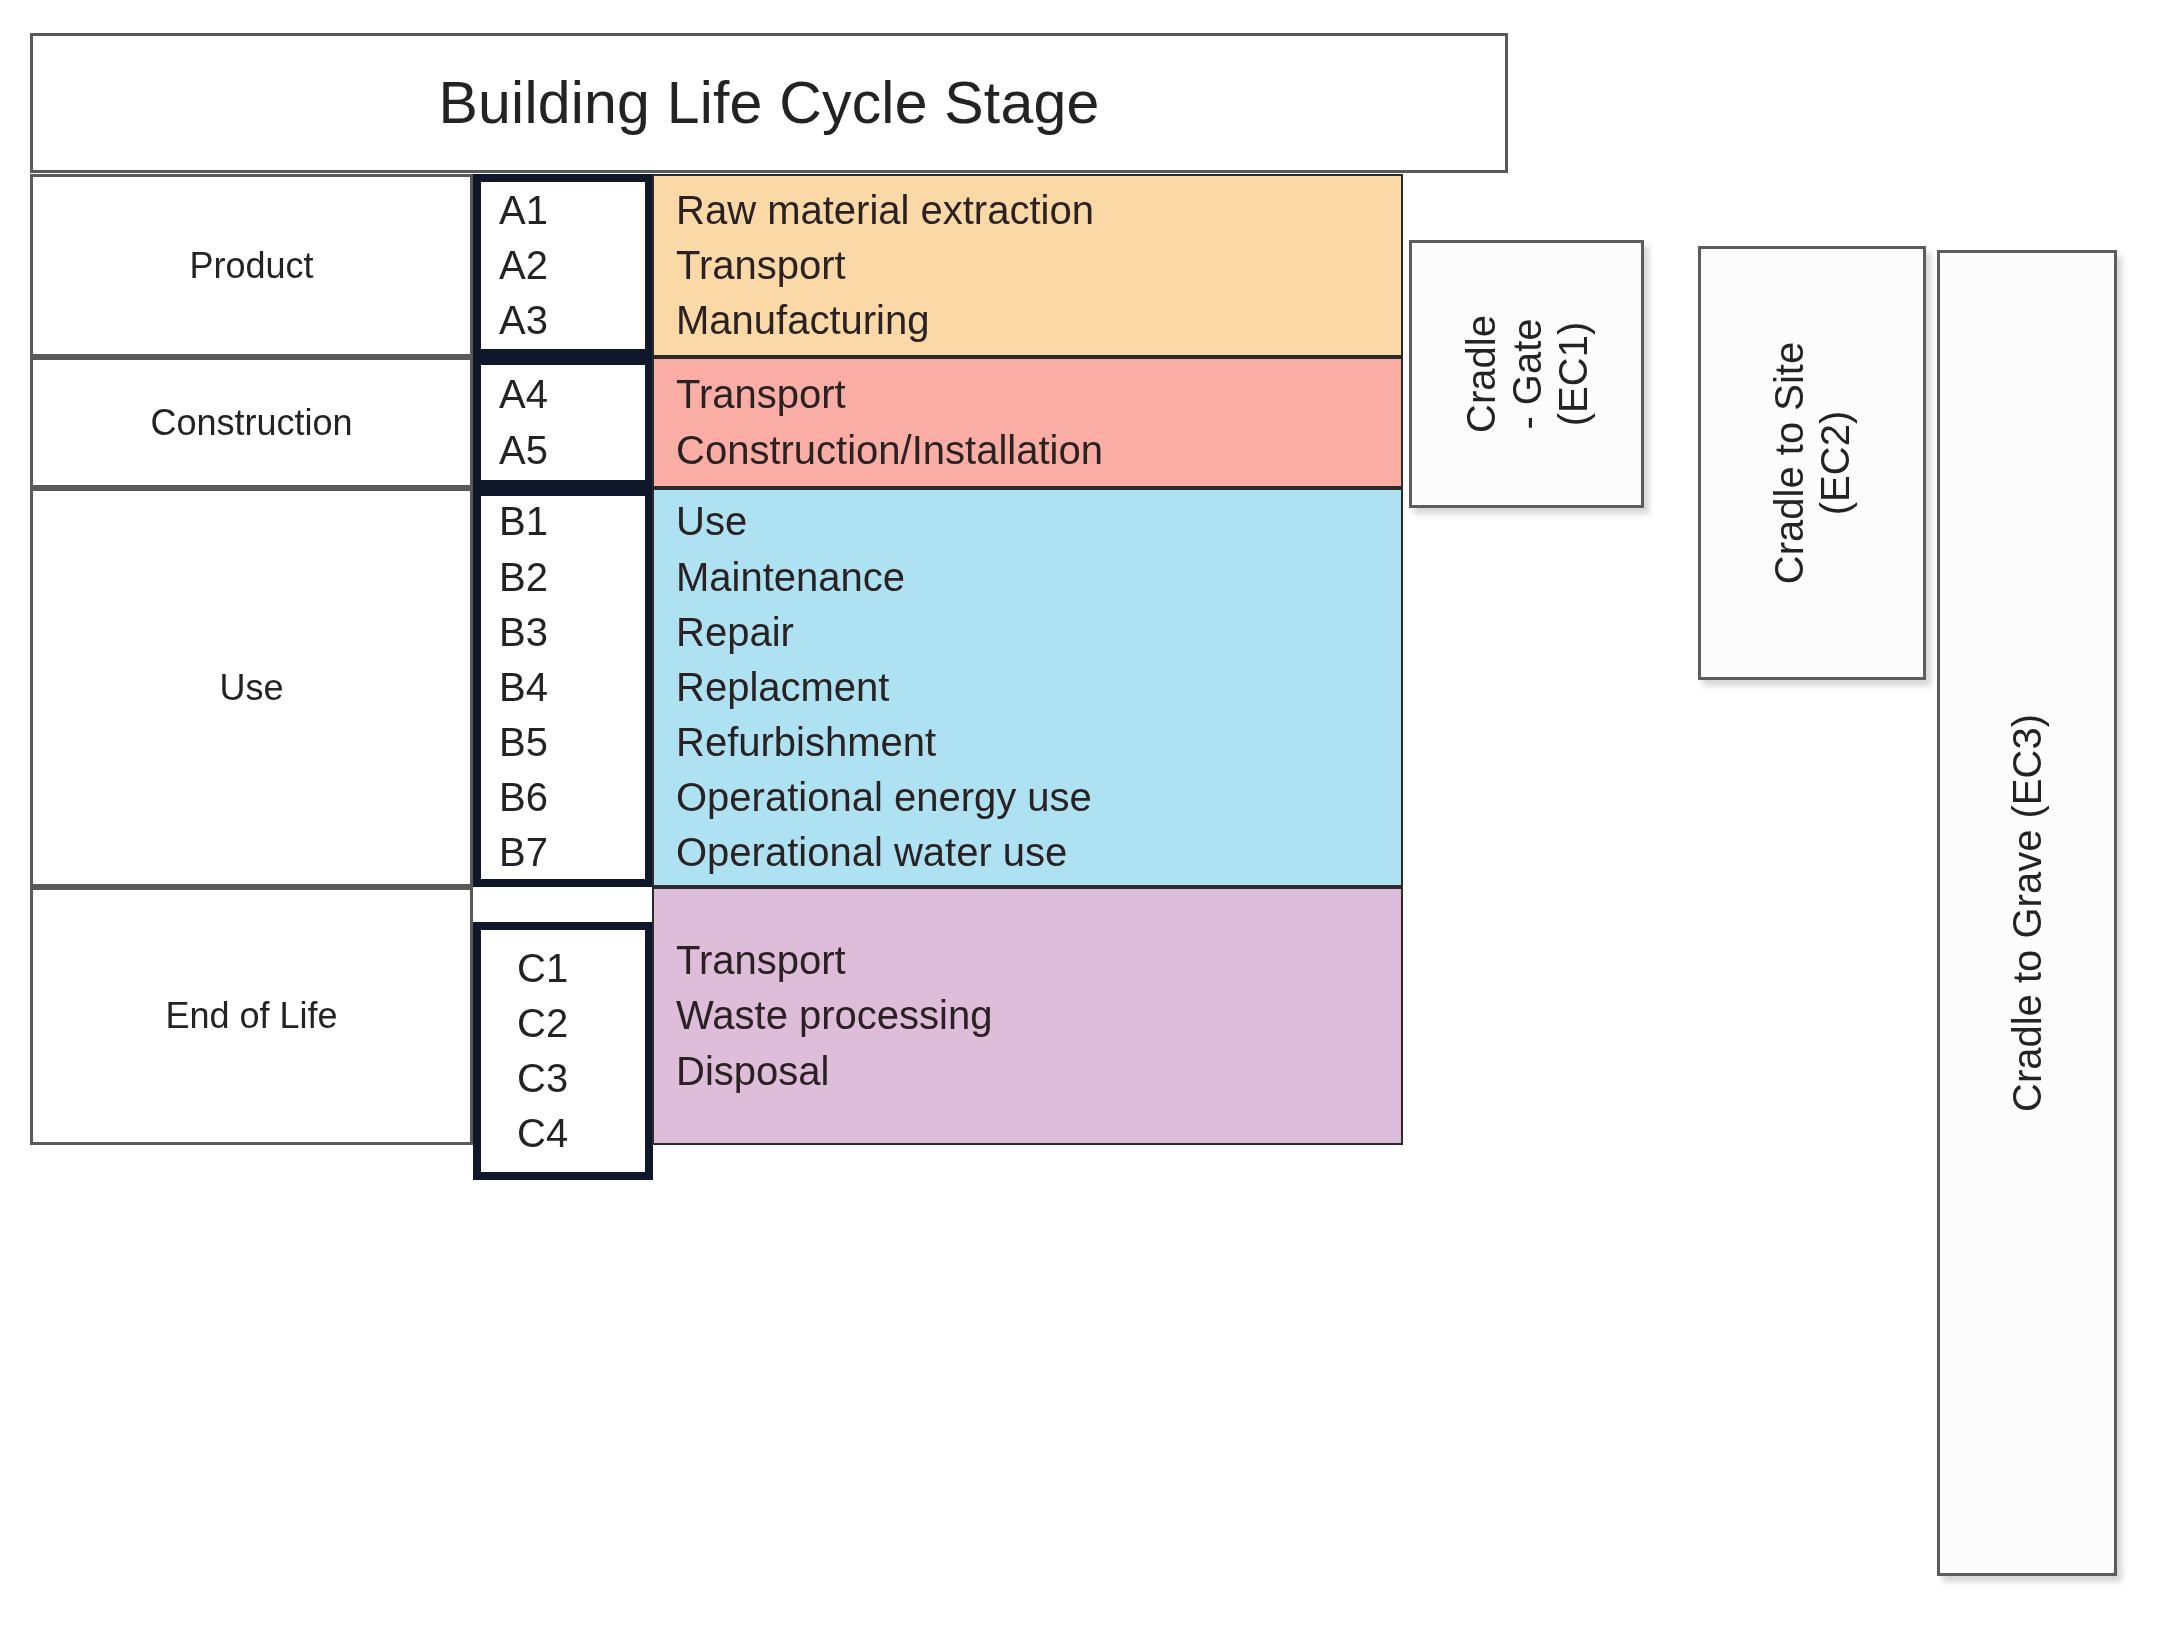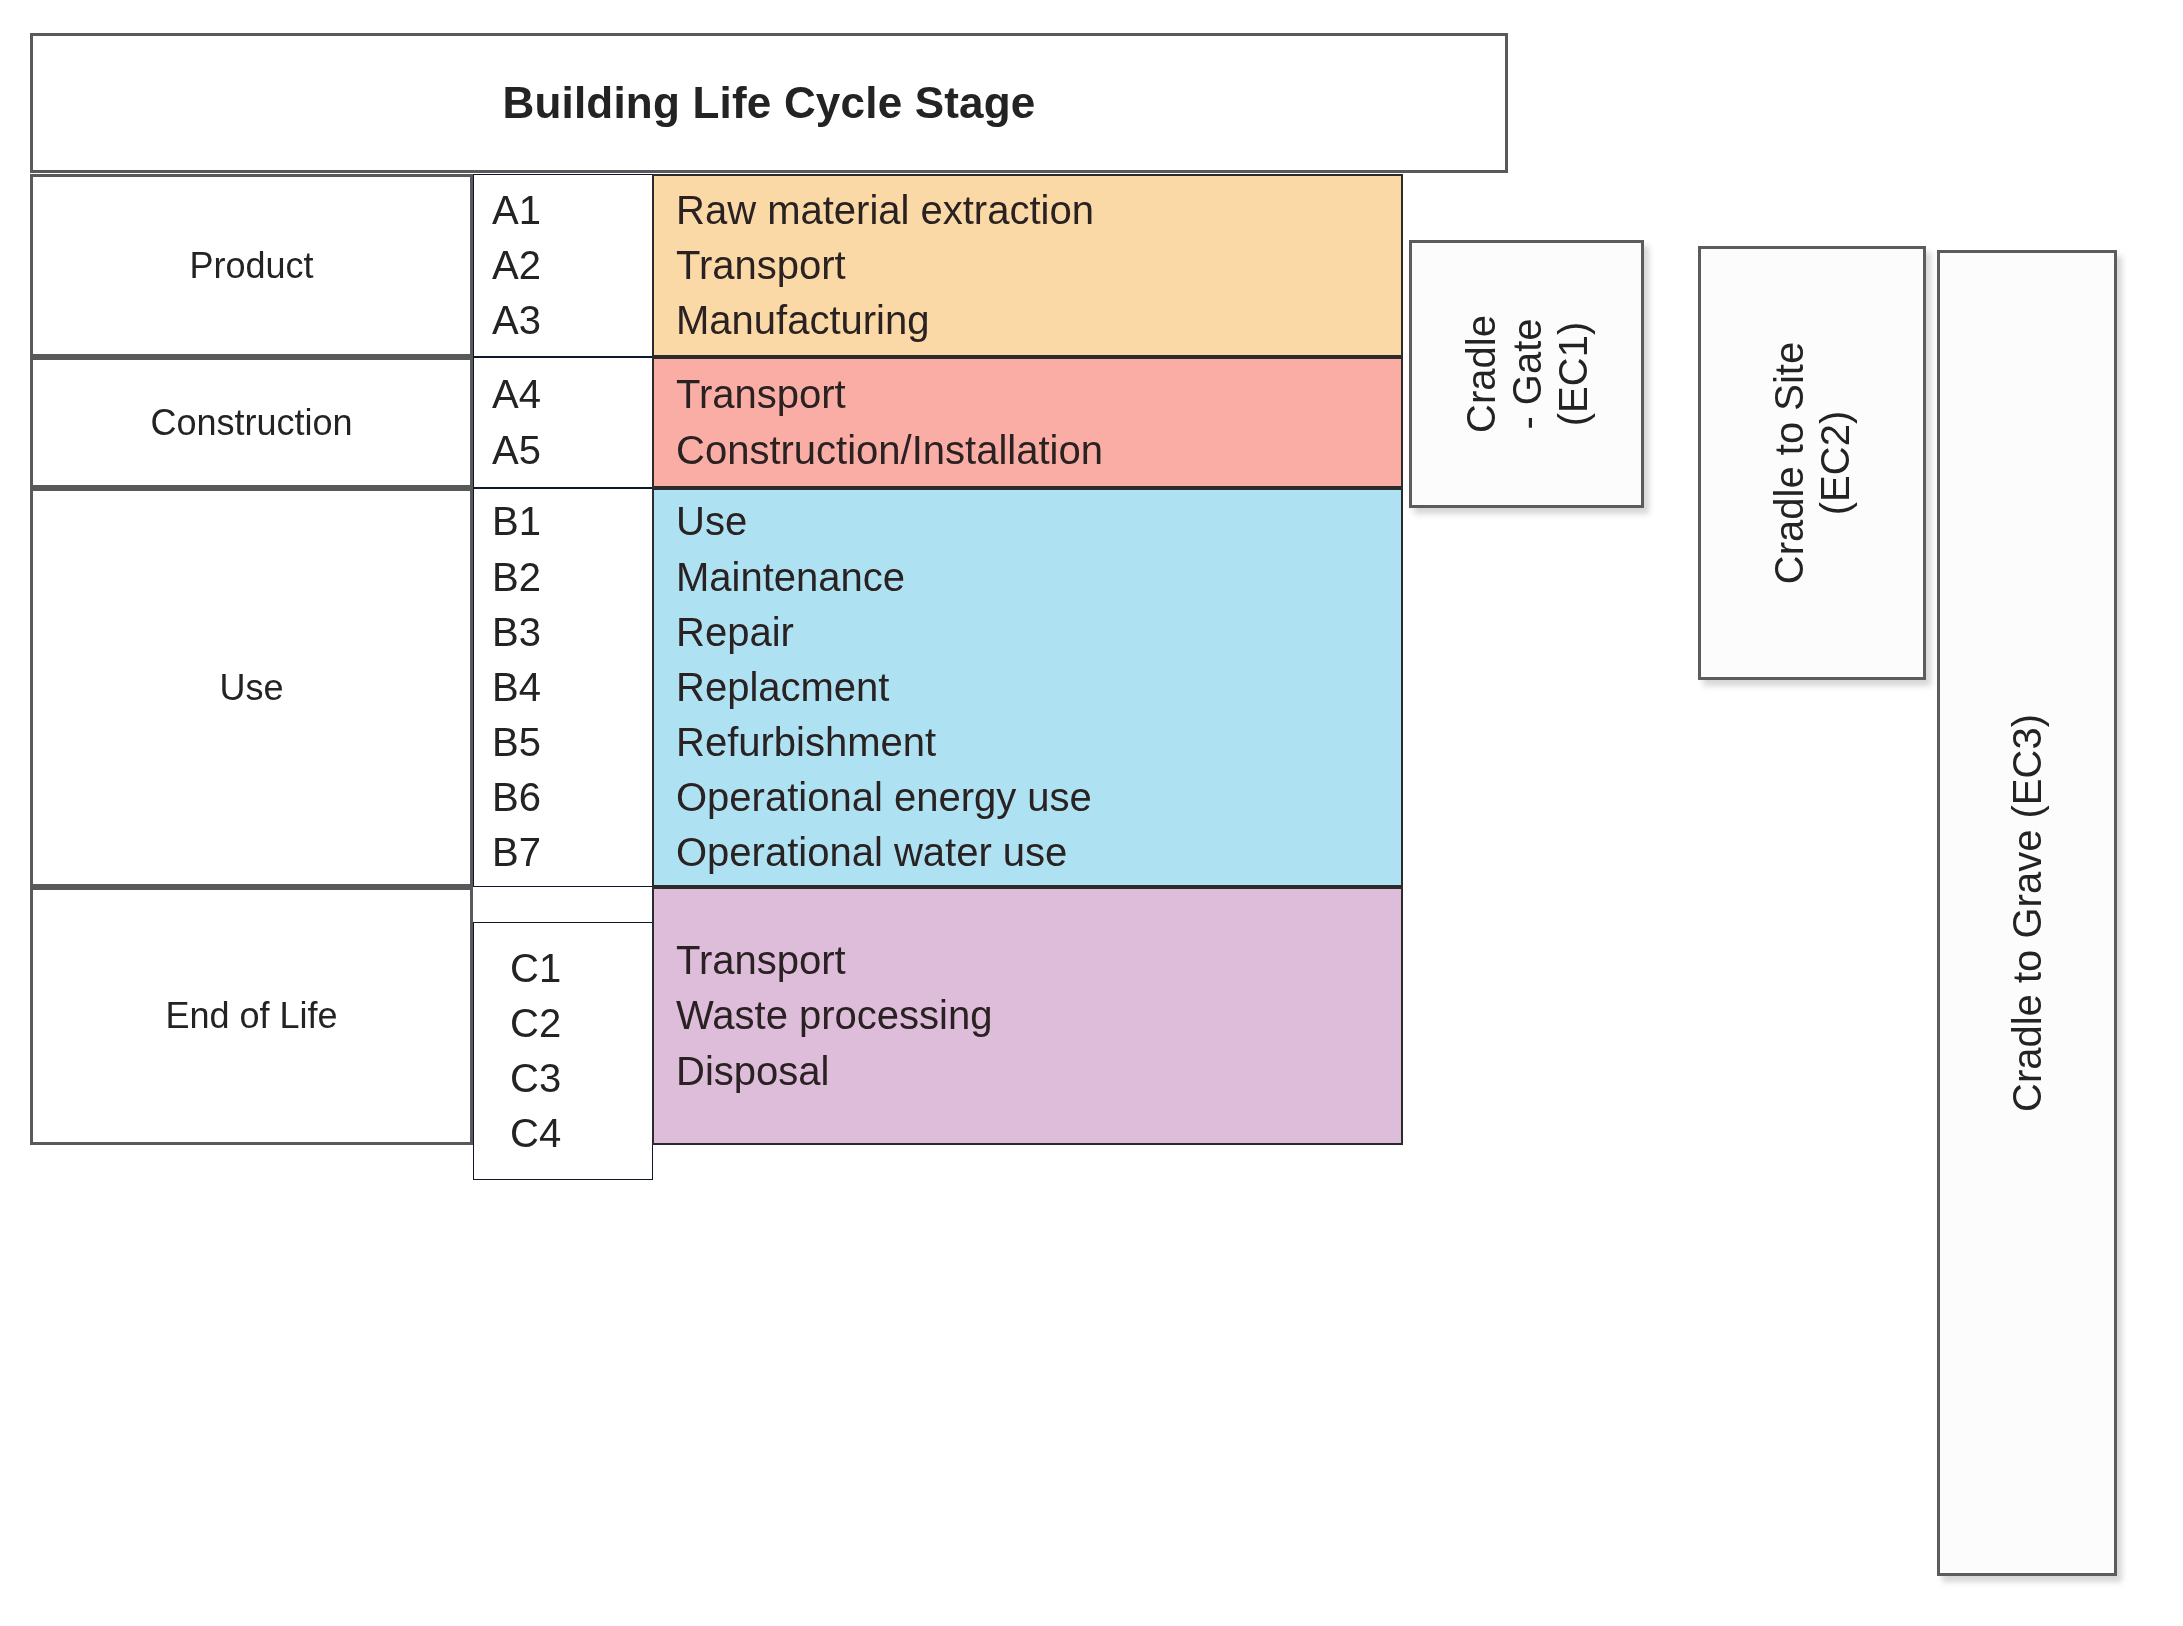--- a/index.html
+++ b/index.html
@@ -32,22 +32,22 @@
   #title-bar {
     left: 30px;
     top: 33px;
     width: 1478px;
     height: 140px;
     display: flex;
     align-items: center;
     justify-content: center;
   }
   #title-text {
-    font-size: 44px;
-    font-weight: bold;
+    font-size: 59px;
+    font-weight: normal;
     letter-spacing: 0.2px;
     color: #232323;
   }
 
   
   .stage-cell {
     left: 30px;
     display: flex;
     align-items: center;
     justify-content: center;
@@ -56,21 +56,21 @@
   }
   .stage-label {
     font-size: 36px;
     color: #232323;
   }
 
   
   .code-cell {
     left: 473px;
     width: 180px;
-    border: 1px solid #0f172a;
+    border: 8px solid #0f172a;
     background: #ffffff;
     display: flex;
     flex-direction: column;
     justify-content: center;
     padding-left: 18px;
     box-sizing: border-box;
   }
   .code-cell .line {
     font-size: 40px;
     color: #232323;

